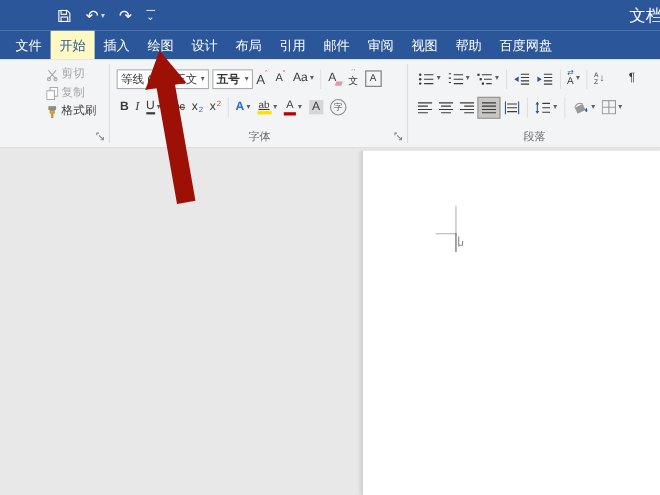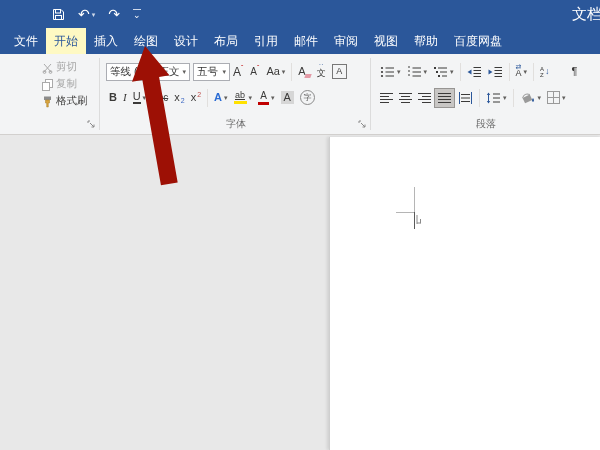--- a/index.html
+++ b/index.html
@@ -173,21 +173,21 @@
       </svg>
       <div class="gsep" style="right:0;"></div>
     </div>
 
     <div class="group" style="left:101px;width:270px;">
       <div class="row row1">
         <div class="combo" style="width:84px;">
           <span style="overflow:hidden;white-space:nowrap;">等线 (中文正文)</span>
           <span class="caret">▾</span>
         </div>
-        <div class="combo" style="width:37px;margin-left:3px;">
+        <div class="combo" style="width:37px;margin-left:3px;font-weight:bold;">
           <span>五号</span>
           <span class="caret">▾</span>
         </div>
         <span class="rbtn" style="font-size:12px;">
           <span>A</span>
             <span class="grow-mark">ˆ</span>
         </span>
         <span class="rbtn" style="font-size:10px;">
           <span>A</span>
             <span class="grow-mark">ˇ</span>

